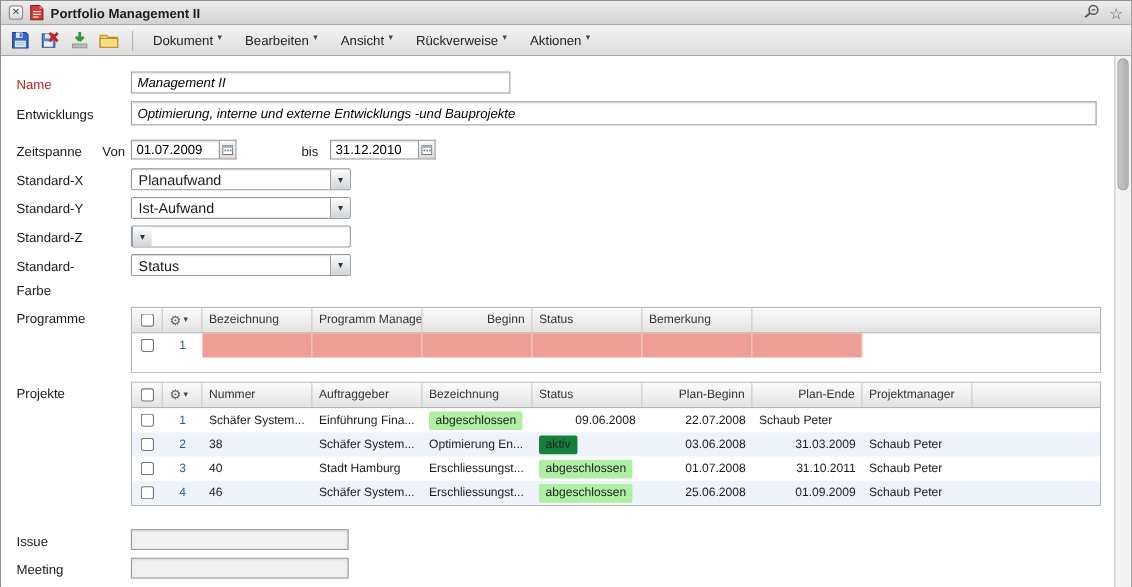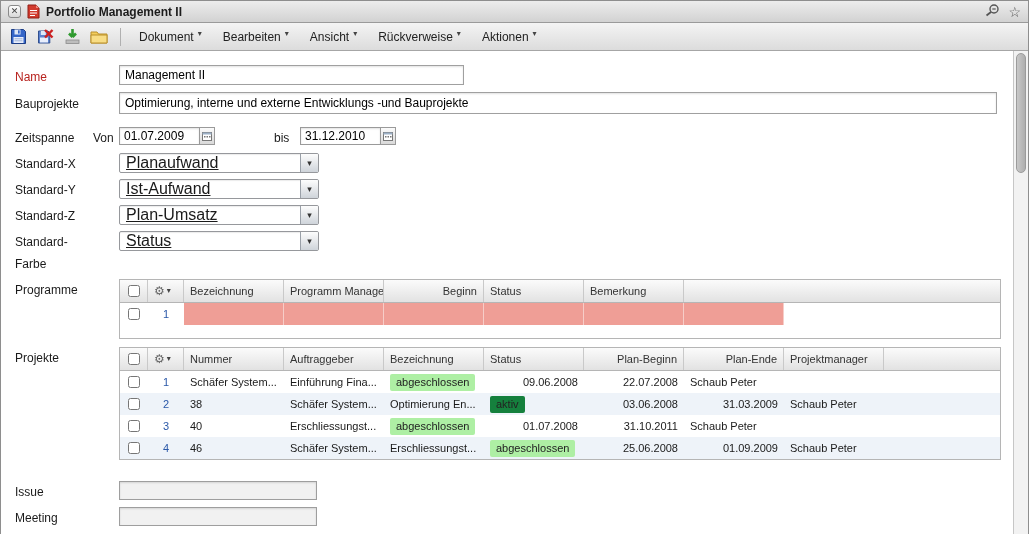--- a/index.html
+++ b/index.html
@@ -24,34 +24,34 @@
   .tool-btn { width:22px; height:22px; display:flex; align-items:center; justify-content:center; border-radius:3px; }
   .tool-sep { width:1px; height:18px; background:#b0b0b0; margin:0 5px; }
   .menu-item { display:flex; align-items:flex-start; gap:4px; padding:3px 8px; font-size:12px; color:#222; border-radius:3px; }
   .chev { font-size:8px; color:#444; line-height:8px; }
 
   
   .content { position:relative; height:484px; background:#fff; }
   .lbl { position:absolute; left:14px; font-size:12px; color:#1a1a1a; white-space:nowrap; }
   .lbl-red { color:#b82420; }
   .txt-input { position:absolute; border:1px solid #a0a0a0; background:#fff; font-family:inherit; font-size:12px;
-    padding:1px 5px; box-shadow:inset 0 1px 2px rgba(0,0,0,0.12); }
+    padding:1px 5px; box-shadow:inset 0 1px 2px rgba(0,0,0,0.12);font-style:italic; }
   .gray-input { background:#f1f1f1; border:1px solid #9e9e9e; }
 
   .inline-lbl { position:absolute; font-size:12px; color:#1a1a1a; }
 
   .date-group { position:absolute; display:flex; align-items:stretch; height:18px; }
   .date-input { width:81px; border:1px solid #9a9a9a; font-family:inherit; font-size:12px; padding:0 4px;
     box-shadow:inset 0 1px 2px rgba(0,0,0,0.12); }
   .cal-btn { width:15px; border:1px solid #9a9a9a; border-left:none; background:linear-gradient(#fbfbfb,#d9d9d9);
     display:flex; align-items:center; justify-content:center; }
 
   .select { position:absolute; width:200px; height:20px; border:1px solid #96989c; border-radius:2px; background:#fff;
     display:flex; align-items:center; box-shadow:inset 0 1px 1px rgba(0,0,0,0.08); }
-  .select .sel-text { flex:1; padding:0 6px; font-size:16px; white-space:nowrap; overflow:hidden;text-decoration:underline; }
+  .select .sel-text { flex:1; padding:0 6px; font-size:13px; white-space:nowrap; overflow:hidden; }
   .sel-btn { width:18px; height:18px; border-left:1px solid #9aa0a8; background:linear-gradient(#fdfdfd,#cfd4da);
     display:flex; align-items:center; justify-content:center; border-radius:0 1px 1px 0; }
   .sel-btn .chev { font-size:9px; color:#333; }
 
   
   .grid { position:absolute; left:118px; width:882px; border:1px solid #b5b5b5; background:#fff; }
   .g-head { display:flex; height:23px; background:linear-gradient(#fbfbfb,#e2e2e2); border-bottom:1px solid #b5b5b5; }
   .g-head .gc { border-right:1px solid #c9c9c9; font-size:11px; color:#333; display:flex; align-items:center;
     padding:0 6px; white-space:nowrap; overflow:hidden; }
   .g-head .gc:last-child { border-right:none; }
@@ -161,21 +161,21 @@
         <span>Aktionen</span>
         <span class="chev">▾</span>
       </span>
   </div>
 
   <div class="content">
 
     <span class="lbl lbl-red" style="top:19px">Name</span>
     <input class="txt-input" style="left: 118px; top: 14px; width: 345px; height: 20px;" value="Management II">
 
-    <span class="lbl" style="top:46px">Bauprojekte</span>
+    <span class="lbl" style="top:46px">Entwicklungs</span>
     <input class="txt-input" style="left: 118px; top: 41px; width: 878px; height: 22px;" value="Optimierung, interne und externe Entwicklungs -und Bauprojekte">
 
     <span class="lbl" style="top:80px">Zeitspanne</span>
     <span class="inline-lbl" style="left:92px; top:80px">Von</span>
     <span class="date-group" style="left:118px; top:76px">
       <input class="date-input" value="01.07.2009" style="">
       <span class="cal-btn">
         <svg width="10" height="10" viewBox="0 0 10 10">
             <rect x="0.5" y="1.5" width="9" height="8" fill="#fff" stroke="#777" stroke-width="1"></rect>
             <rect x="0.5" y="1.5" width="9" height="2" fill="#9db1c7"></rect>
@@ -210,21 +210,20 @@
     <span class="lbl" style="top:132px">Standard-Y</span>
     <div class="select" style="left:118px; top:128px">
       <span class="sel-text">Ist-Aufwand</span>
       <span class="sel-btn">
           <span class="chev">▾</span>
         </span>
     </div>
 
     <span class="lbl" style="top:158px">Standard-Z</span>
     <div class="select" style="left:118px; top:154px">
-      <span class="sel-text">Plan-Umsatz</span>
       <span class="sel-btn">
           <span class="chev">▾</span>
         </span>
     </div>
 
     <span class="lbl" style="top:184px">Standard-</span>
     <span class="lbl" style="top:206px">Farbe</span>
     <div class="select" style="left:118px; top:180px">
       <span class="sel-text">Status</span>
       <span class="sel-btn">
@@ -321,20 +320,21 @@
         <span class="gc w-100">Schaub Peter</span>
         <span class="gc w-fill"></span>
       </div>
 
       <div class="g-row">
         <span class="gc w-chk chk">
             <input type="checkbox" style="">
           </span>
         <span class="gc w-gear al-c row-link">3</span>
         <span class="gc w-100">40</span>
+        <span class="gc w-100">Stadt Hamburg</span>
         <span class="gc w-100">Erschliessungst...</span>
         <span class="gc w-100">
             <span class="badge" style="background-color: rgb(174, 239, 164);">abgeschlossen</span>
           </span>
         <span class="gc w-100 al-r">01.07.2008</span>
         <span class="gc w-100 al-r">31.10.2011</span>
         <span class="gc w-100">Schaub Peter</span>
         <span class="gc w-fill"></span>
       </div>
 

